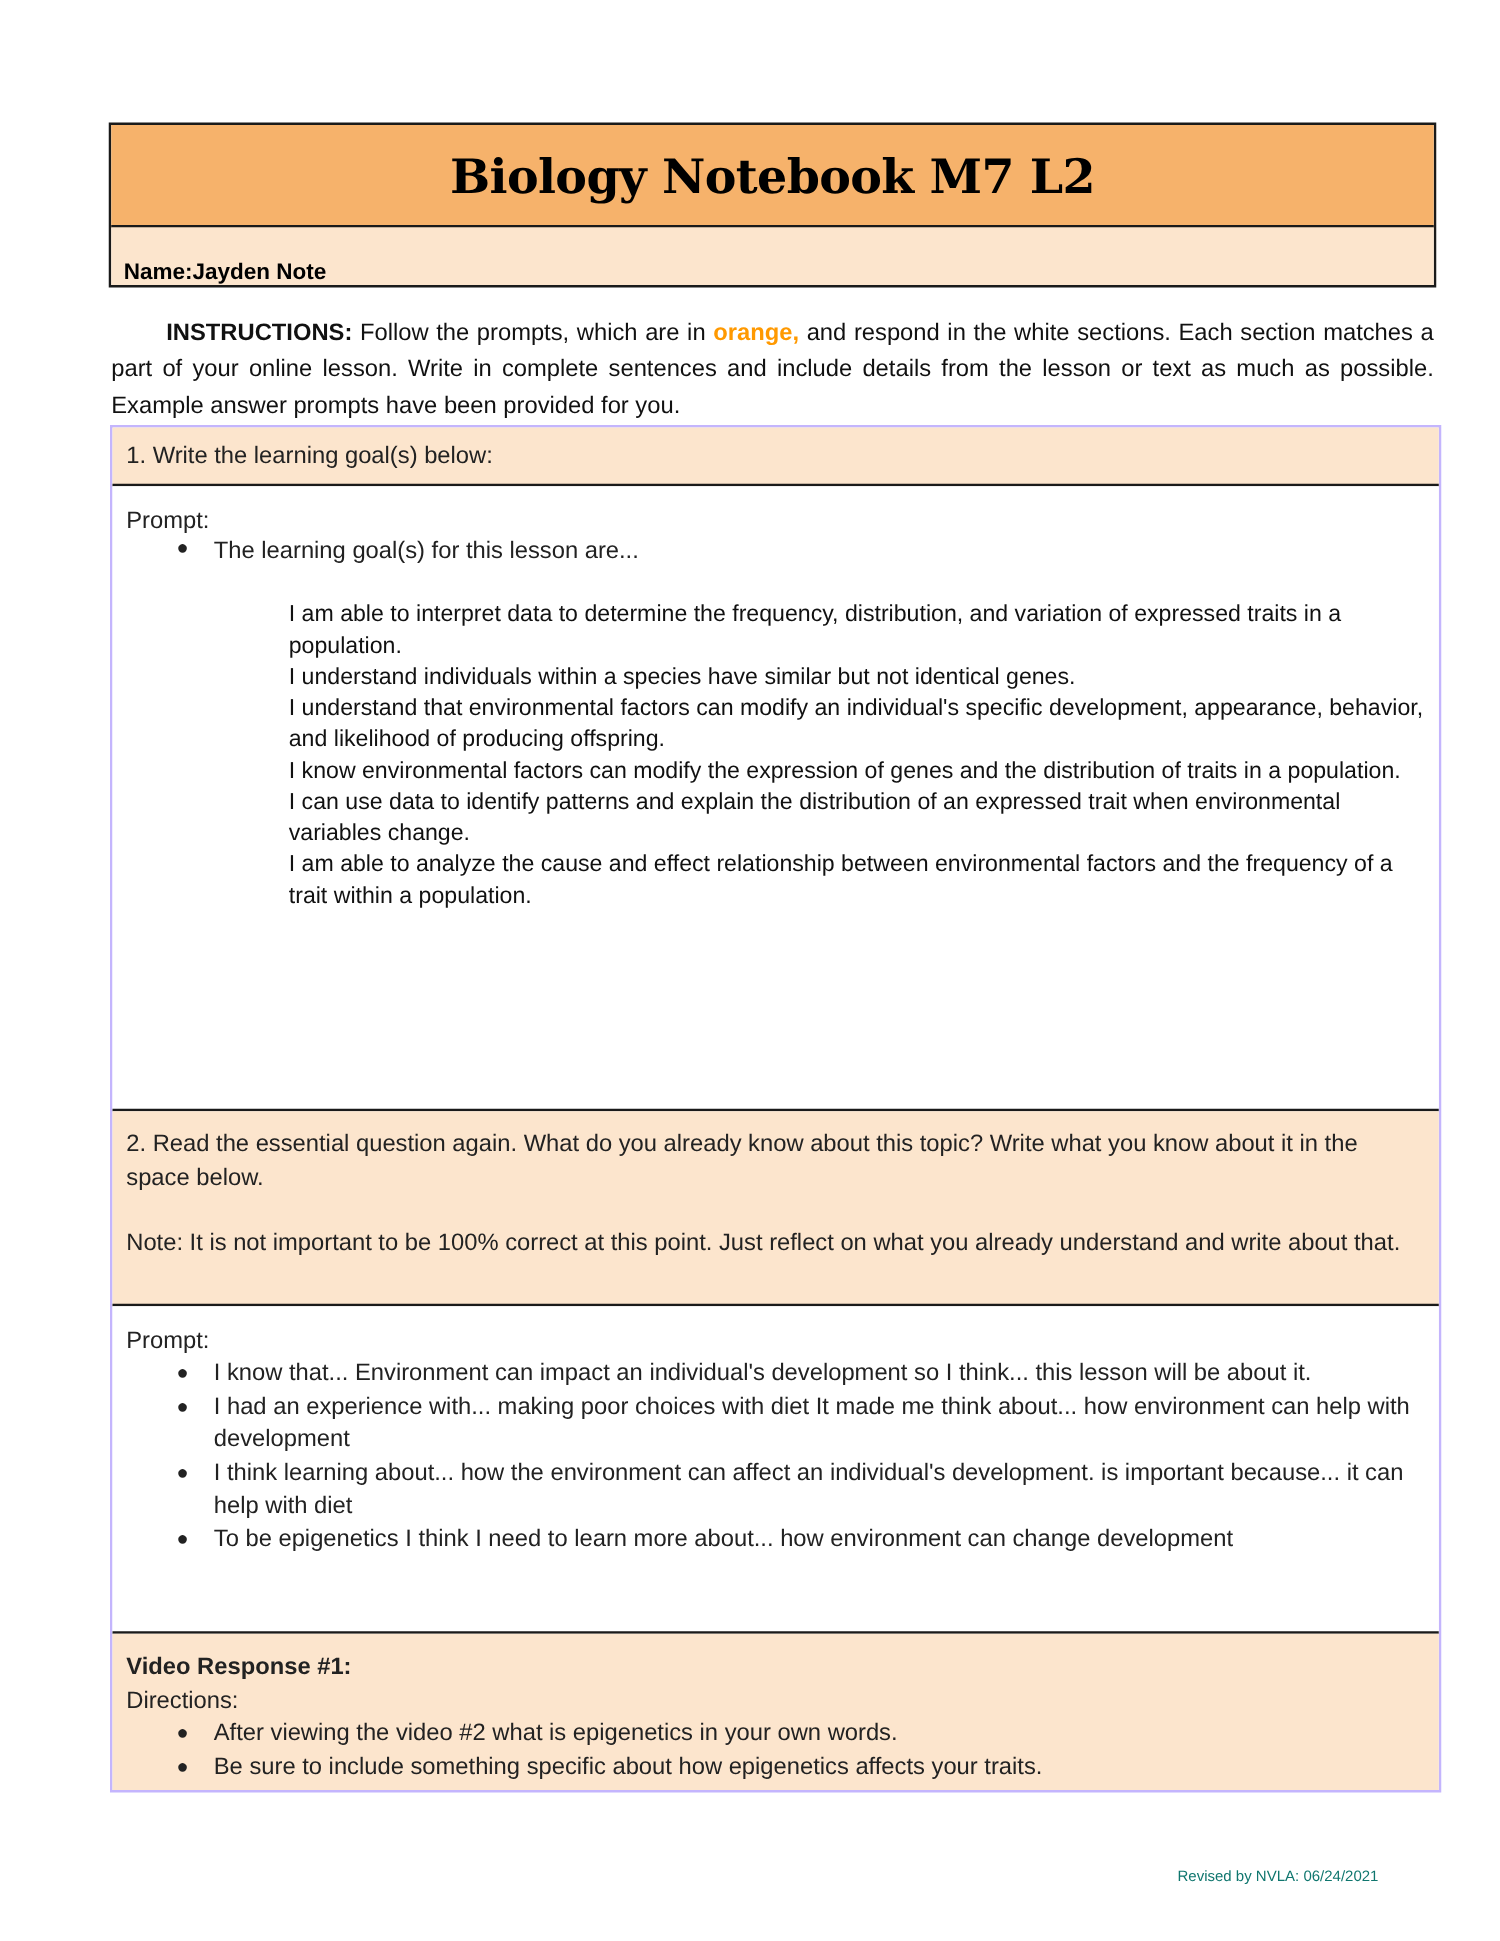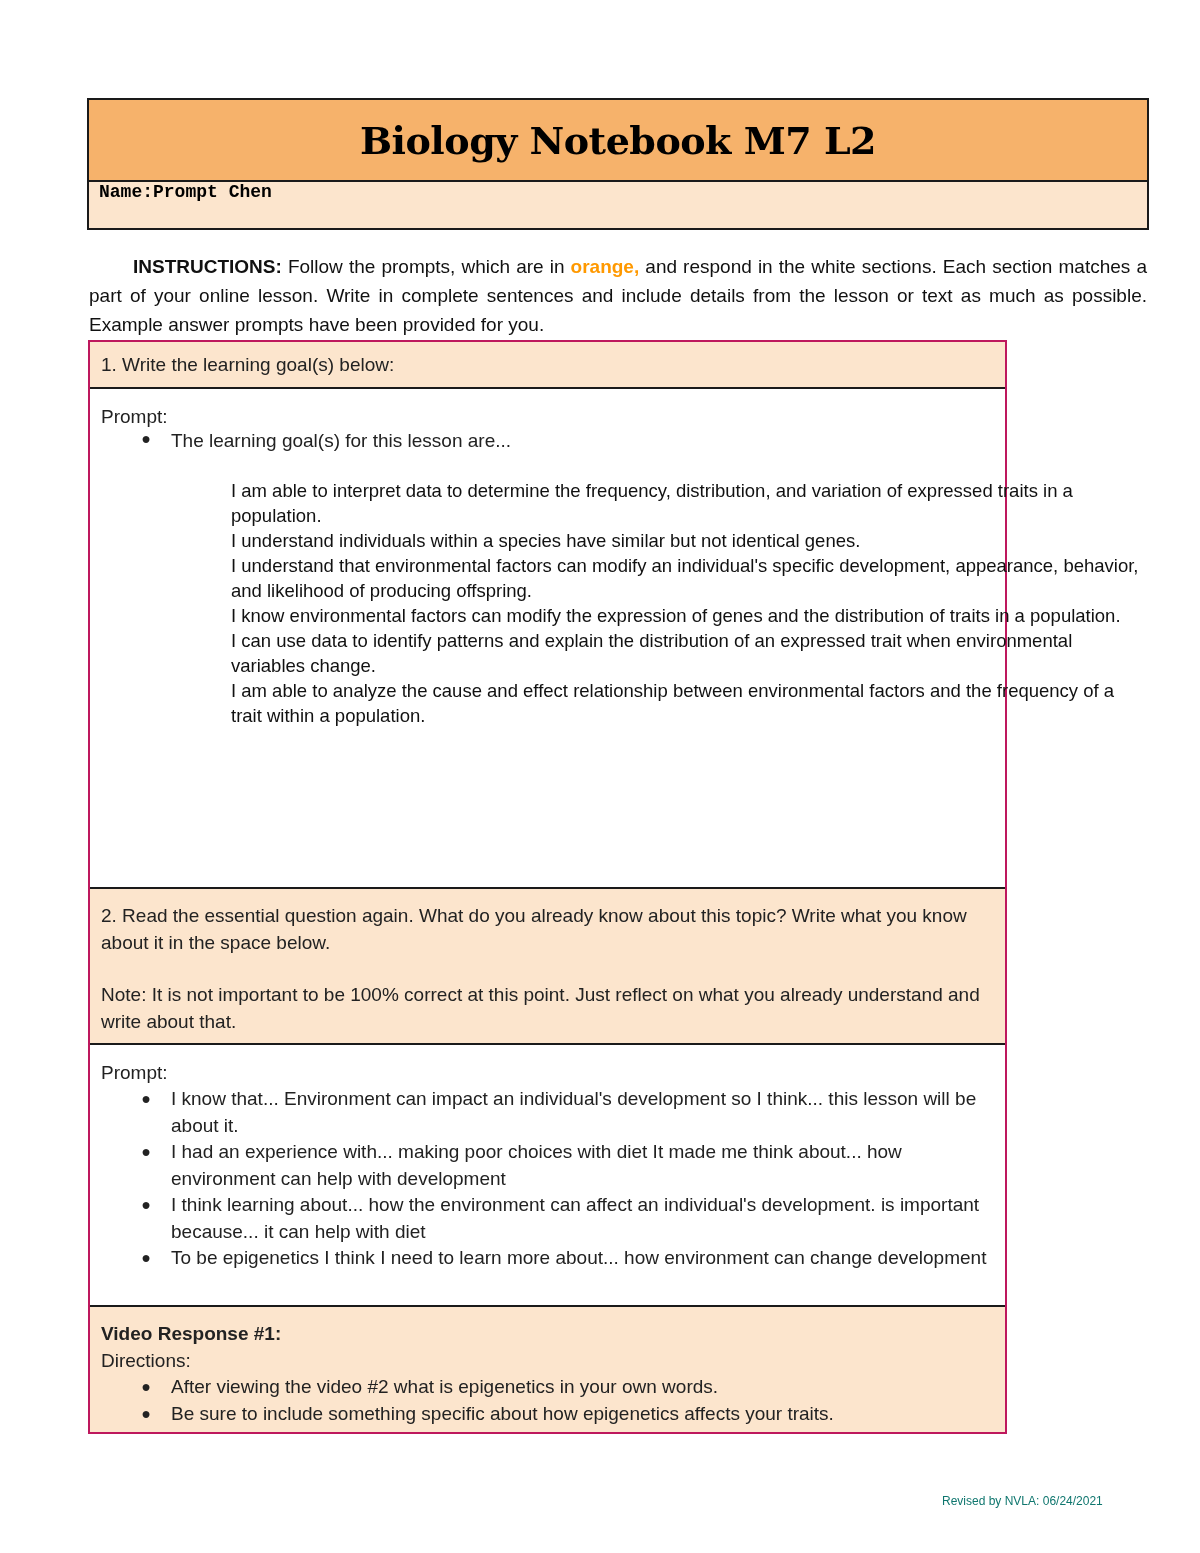--- a/index.html
+++ b/index.html
@@ -8,34 +8,34 @@
   .header-box {
     position: absolute; left: 87px; top: 98px; width: 1058px;
     border: 2px solid #1a1a1a; box-sizing: content-box;
   }
   .header-title {
     background: #f6b26b; height: 80px; border-bottom: 2px solid #1a1a1a;
     display: flex; align-items: center; justify-content: center;
     font-family: "DejaVu Serif", serif; font-weight: bold; font-size: 38px; letter-spacing: -0.5px;
   }
   .header-name {
-    background: #fce5cd; height: 46px; display: flex; align-items: flex-start;
-    padding-left: 10px; font-family: Liberation Mono, monospace; font-weight: bold; font-size: 18px;
+    background: #fce5cd; height: 46px; display: flex; align-items: flex-end;
+    padding-left: 10px; font-family: Liberation Sans, sans-serif; font-weight: bold; font-size: 18px;
   }
 
   .instructions {
     position: absolute; left: 89px; top: 252px; width: 1058px;
     font-size: 19px; line-height: 29px; text-align: justify; color: #111;
   }
   .instructions b { font-weight: bold; margin-left: 44px; }
   .instructions .orange { color: #ff9900; font-weight: bold; }
 
   .main-table {
-    position: absolute; left: 88px; top: 340px; width: 919px;
-    border: 2px solid #be185d; box-sizing: border-box;
+    position: absolute; left: 88px; top: 340px; width: 1065px;
+    border: 2px solid #c4b5fd; box-sizing: border-box;
   }
   .row { border-bottom: 2px solid #1a1a1a; box-sizing: border-box; padding: 0 11px; }
   .row:last-child { border-bottom: none; }
   .peach { background: #fce5cd; }
   .white { background: #ffffff; }
 
   .r1 { height: 47px; display: flex; align-items: center; font-size: 19px; color: #222; }
   .r2 { height: 500px; padding-top: 14px; font-size: 19px; color: #222; }
   .r3 { height: 156px; padding-top: 13px; font-size: 19px; line-height: 27px; color: #222; }
   .r4 { height: 262px; padding-top: 14px; font-size: 19px; line-height: 26.5px; color: #222; }
@@ -56,21 +56,21 @@
     position: absolute; left: 942px; top: 1494px; font-size: 12px; color: #0f766e;
   }
 </style>
 </head>
 <body>
 
 <div class="header-box">
   <div class="header-title">Biology Notebook M7 L2</div>
   <div class="header-name">
     <span>Name:</span>
-      <span>Prompt Chen</span>
+      <span>Jayden Note</span>
   </div>
 </div>
 
 <div class="instructions">
   <b>INSTRUCTIONS:</b><span> Follow the prompts, which are in </span><span class="orange">orange,</span><span> and  respond in the white sections.  Each section matches a part of your online lesson.  Write in complete sentences and include details from the lesson or text as much as possible.  Example answer prompts have been provided for you.</span>
 </div>
 
 <div class="main-table">
 
   <div class="row peach r1">

